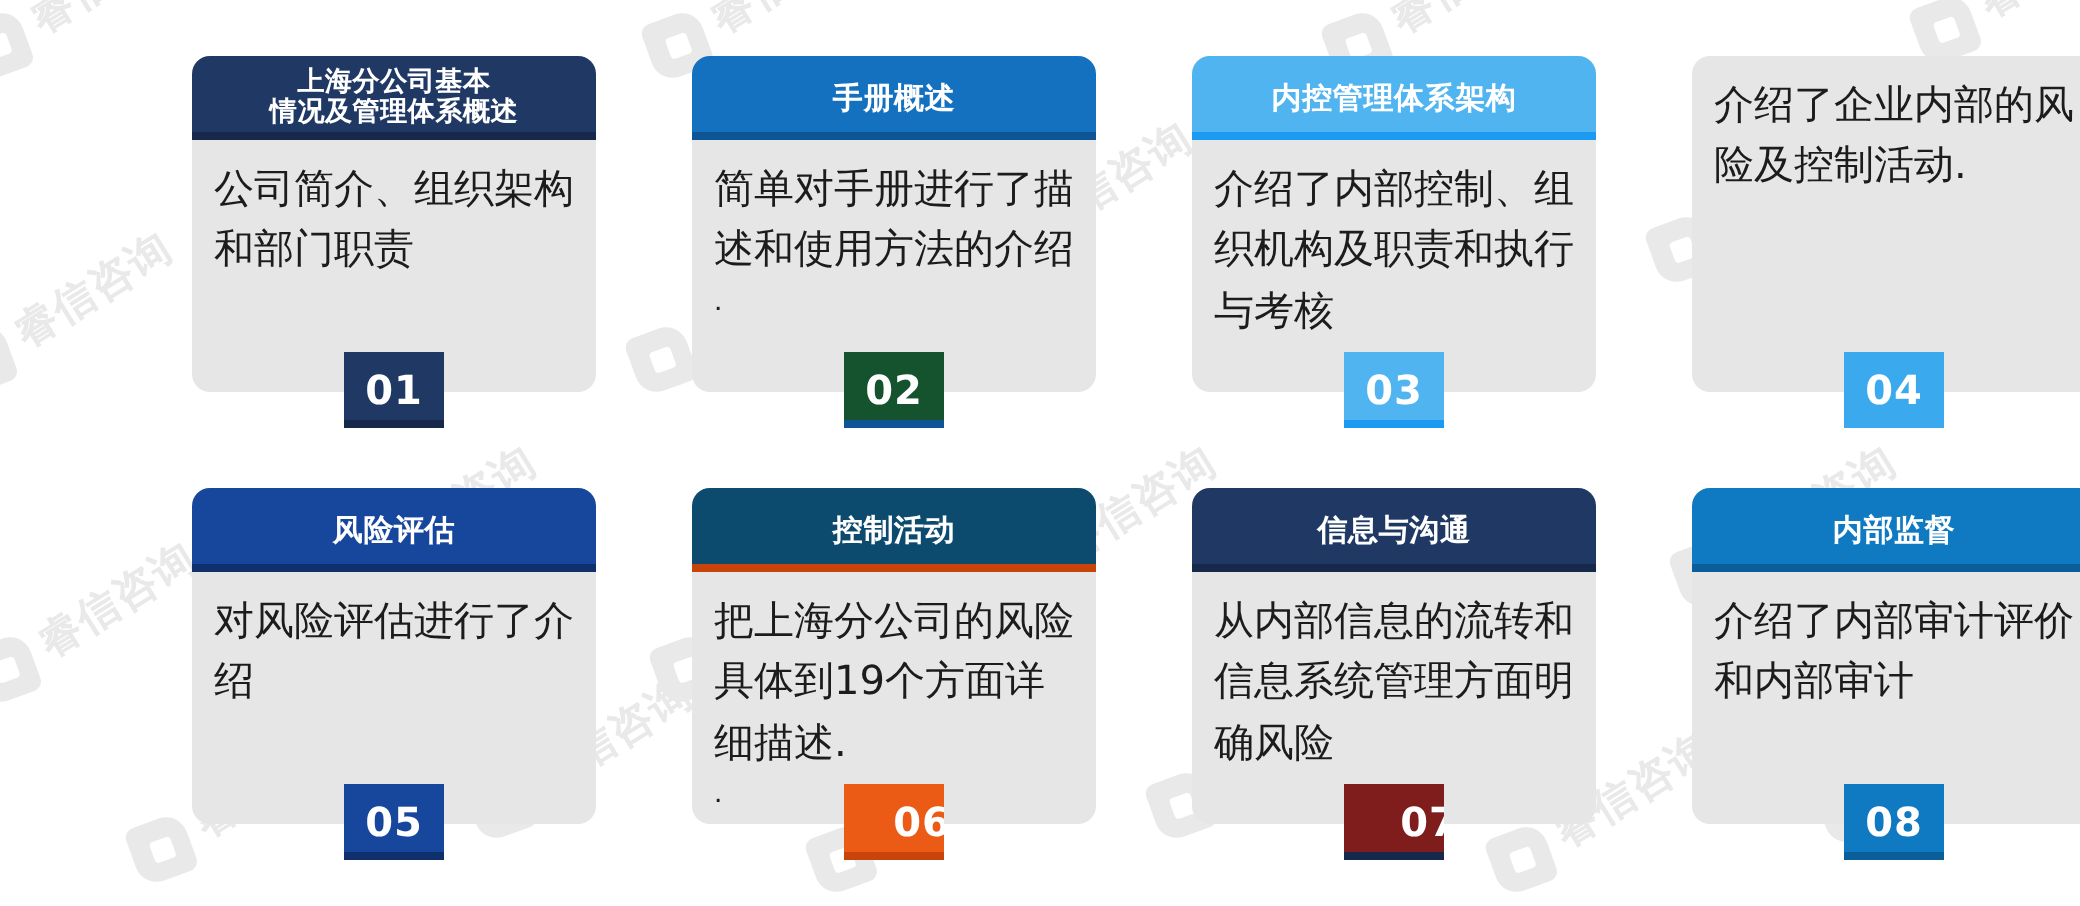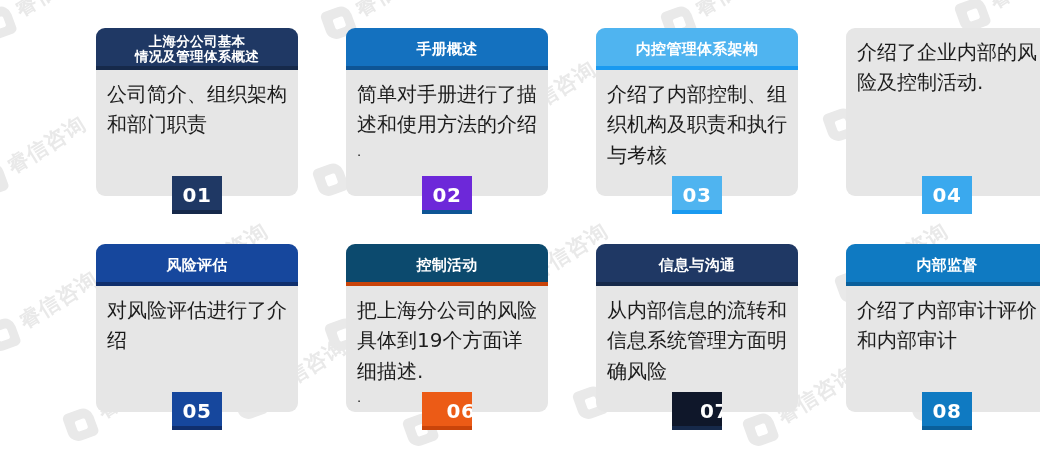--- a/index.html
+++ b/index.html
@@ -349,21 +349,21 @@
       </div>
       <div class="card">
         <div class="card-header" style="background: rgb(20, 113, 191);">
           <div class="hdr-text"><span>手册概述</span></div>
           <div class="hdr-stripe" style="background: rgb(14, 85, 149);"></div>
         </div>
         <div class="card-body">
           <div class="body-text">简单对手册进行了描述和使用方法的介绍</div>
           <span class="trail">.</span>
         </div>
-        <div class="badge" style="background: #6d28d9;">
+        <div class="badge" style="background: #14532d;">
           <div class="badge-num">02</div>
           <div class="badge-stripe" style="background: rgb(14, 85, 149);"></div>
         </div>
       </div>
       <div class="card">
         <div class="card-header" style="background: rgb(79, 180, 240);">
           <div class="hdr-text"><span>内控管理体系架构</span></div>
           <div class="hdr-stripe" style="background: rgb(26, 154, 240);"></div>
         </div>
         <div class="card-body">
@@ -411,21 +411,21 @@
         </div>
       </div>
       <div class="card">
         <div class="card-header" style="background: rgb(31, 56, 100);">
           <div class="hdr-text"><span>信息与沟通</span></div>
           <div class="hdr-stripe" style="background: rgb(22, 41, 74);"></div>
         </div>
         <div class="card-body">
           <div class="body-text">从内部信息的流转和信息系统管理方面明确风险</div>
         </div>
-        <div class="badge" style="background: #0f172a; padding-left: 35px;">
+        <div class="badge" style="background: #7f1d1d; padding-left: 35px;">
           <div class="badge-num">07</div>
           <div class="badge-stripe" style="background: rgb(22, 41, 74);"></div>
         </div>
       </div>
       <div class="card">
         <div class="card-header" style="background: rgb(15, 122, 194);">
           <div class="hdr-text"><span>内部监督</span></div>
           <div class="hdr-stripe" style="background: rgb(10, 95, 155);"></div>
         </div>
         <div class="card-body">

